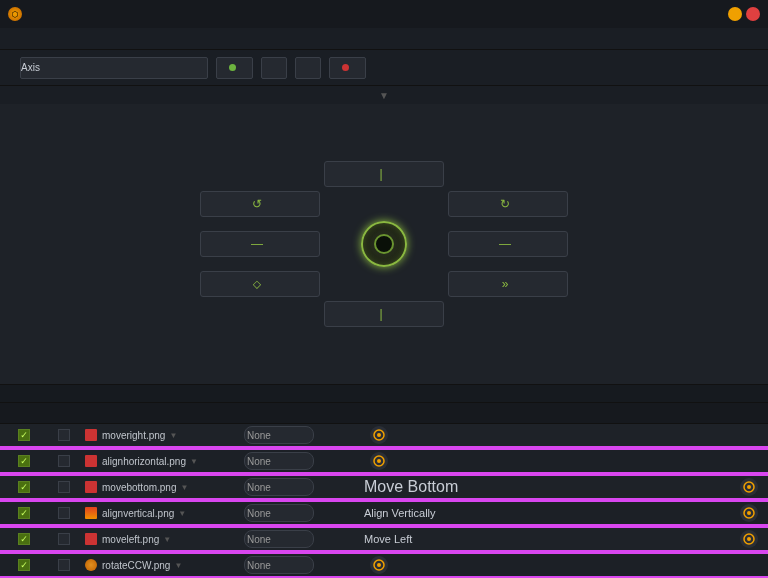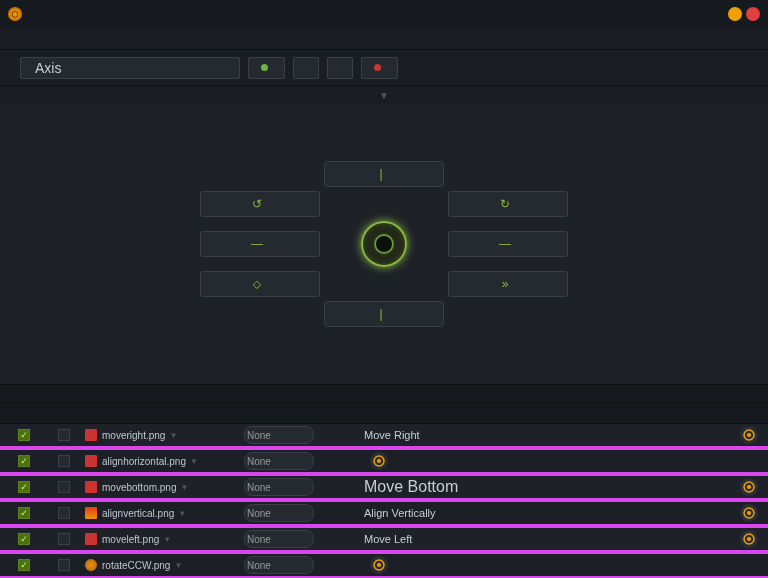--- a/index.html
+++ b/index.html
@@ -89,24 +89,24 @@
     .preset-label {
       color: #888;
       font-size: 11px;
       margin-right: 4px;
     }
     .preset-select {
       background: #252930;
       border: 1px solid #3a3f48;
       color: #c8cdd5;
       height: 22px;
-      padding: 0 14px;
-      font-size: 14px;
+      padding: 0 0;
+      font-size: 10px;
       border-radius: 2px;
-      width: 220px;
+      width: 188px;
       appearance: none;
     }
     .toolbar-btn {
       height: 22px;
       border: 1px solid #3a3f48;
       background: #252930;
       color: #c8cdd5;
       font-size: 11px;
       padding: 0 12px;
       border-radius: 2px;
@@ -445,23 +445,20 @@
         <div style="width:12px;height:12px;background:#cc3333;border-radius:1px;"></div>
       </div>
       <span class="filename-text">moveright.png</span>
       <span style="color:#555;margin-left:4px;font-size:8px;">▼</span>
     </div>
     <div class="col-righticon">
       <select class="select-mini">
         <option>None</option>
       </select>
     </div>
-    <div class="col-btntext">
-      <span style="font-size:11px;color:#c8cdd5;">Move Right</span>
-    </div>
     <div class="col-cmd">
       <div class="cmd-btn" style="background:#2a2e36;">
         <svg width="14" height="14" viewBox="0 0 14 14">
           <circle cx="7" cy="7" r="5" fill="none" stroke="#f0a000" stroke-width="1.5"></circle>
           <circle cx="7" cy="7" r="2" fill="#f0a000"></circle>
         </svg>
       </div>
     </div>
   </div>
     <div class="table-row">

